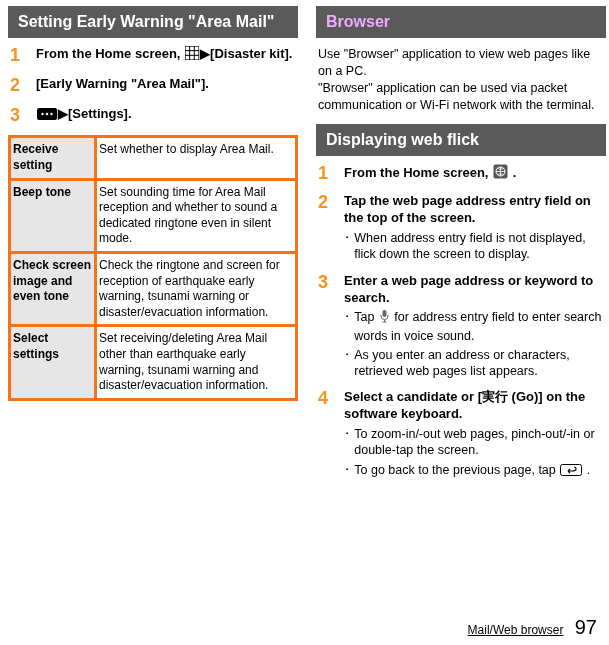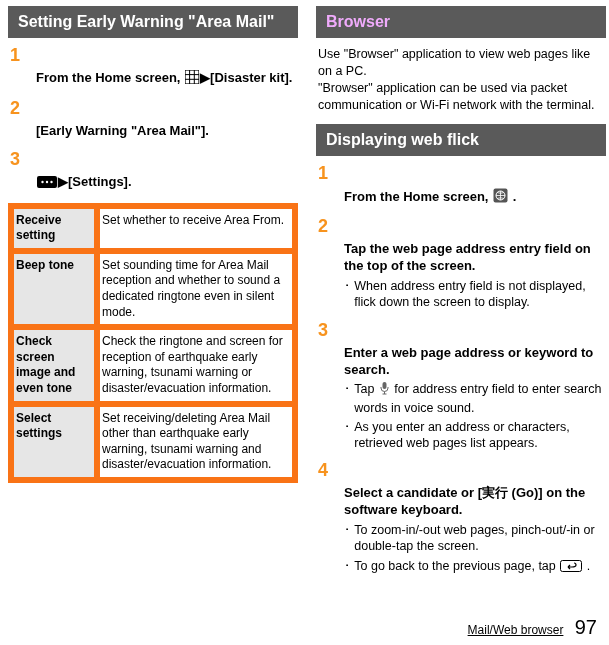--- a/index.html
+++ b/index.html
@@ -50,21 +50,20 @@
     font-weight: bold;
     font-size: 18px;
     width: 16px;
     flex-shrink: 0;
     line-height: 1.1;
   }
   .step-body {
     flex: 1;
     font-size: 13px;
     line-height: 1.3;
-    margin-top: 24px;
   }
   .step-title {
     font-weight: bold;
   }
   .step-title .bracket { font-weight: bold; }
   .bullet {
     display: flex;
     gap: 4px;
     margin-top: 3px;
     font-weight: normal;
@@ -78,21 +77,21 @@
     vertical-align: -2px;
     margin: 0 1px;
   }
   table.settings {
     width: 100%;
     border-collapse: collapse;
     font-size: 12px;
     margin-top: 4px;
   }
   table.settings td {
-    border: 6px solid #f97316;
+    border: 3px solid #f97316;
     padding: 4px 2px;
     vertical-align: top;
     line-height: 1.3;
   }
   table.settings td.label {
     background: #e6e6e6;
     font-weight: bold;
     width: 86px;
   }
   .footer {
@@ -155,21 +154,21 @@
               </svg>
           </span><span>▶</span><span>[Settings].</span>
         </div>
       </div>
     </div>
 
     <table class="settings">
       <tbody id="settings-tbody">
           <tr>
             <td class="label">Receive setting</td>
-            <td>Set whether to receive Area From.</td>
+            <td>Set whether to display Area Mail.</td>
           </tr>
           <tr>
             <td class="label">Beep tone</td>
             <td>Set sounding time for Area Mail reception and whether to sound a dedicated ringtone even in silent mode.</td>
           </tr>
           <tr>
             <td class="label">Check screen image and even tone</td>
             <td>Check the ringtone and screen for reception of earthquake early warning, tsunami warning or disaster/evacuation information.</td>
           </tr>
           <tr>

